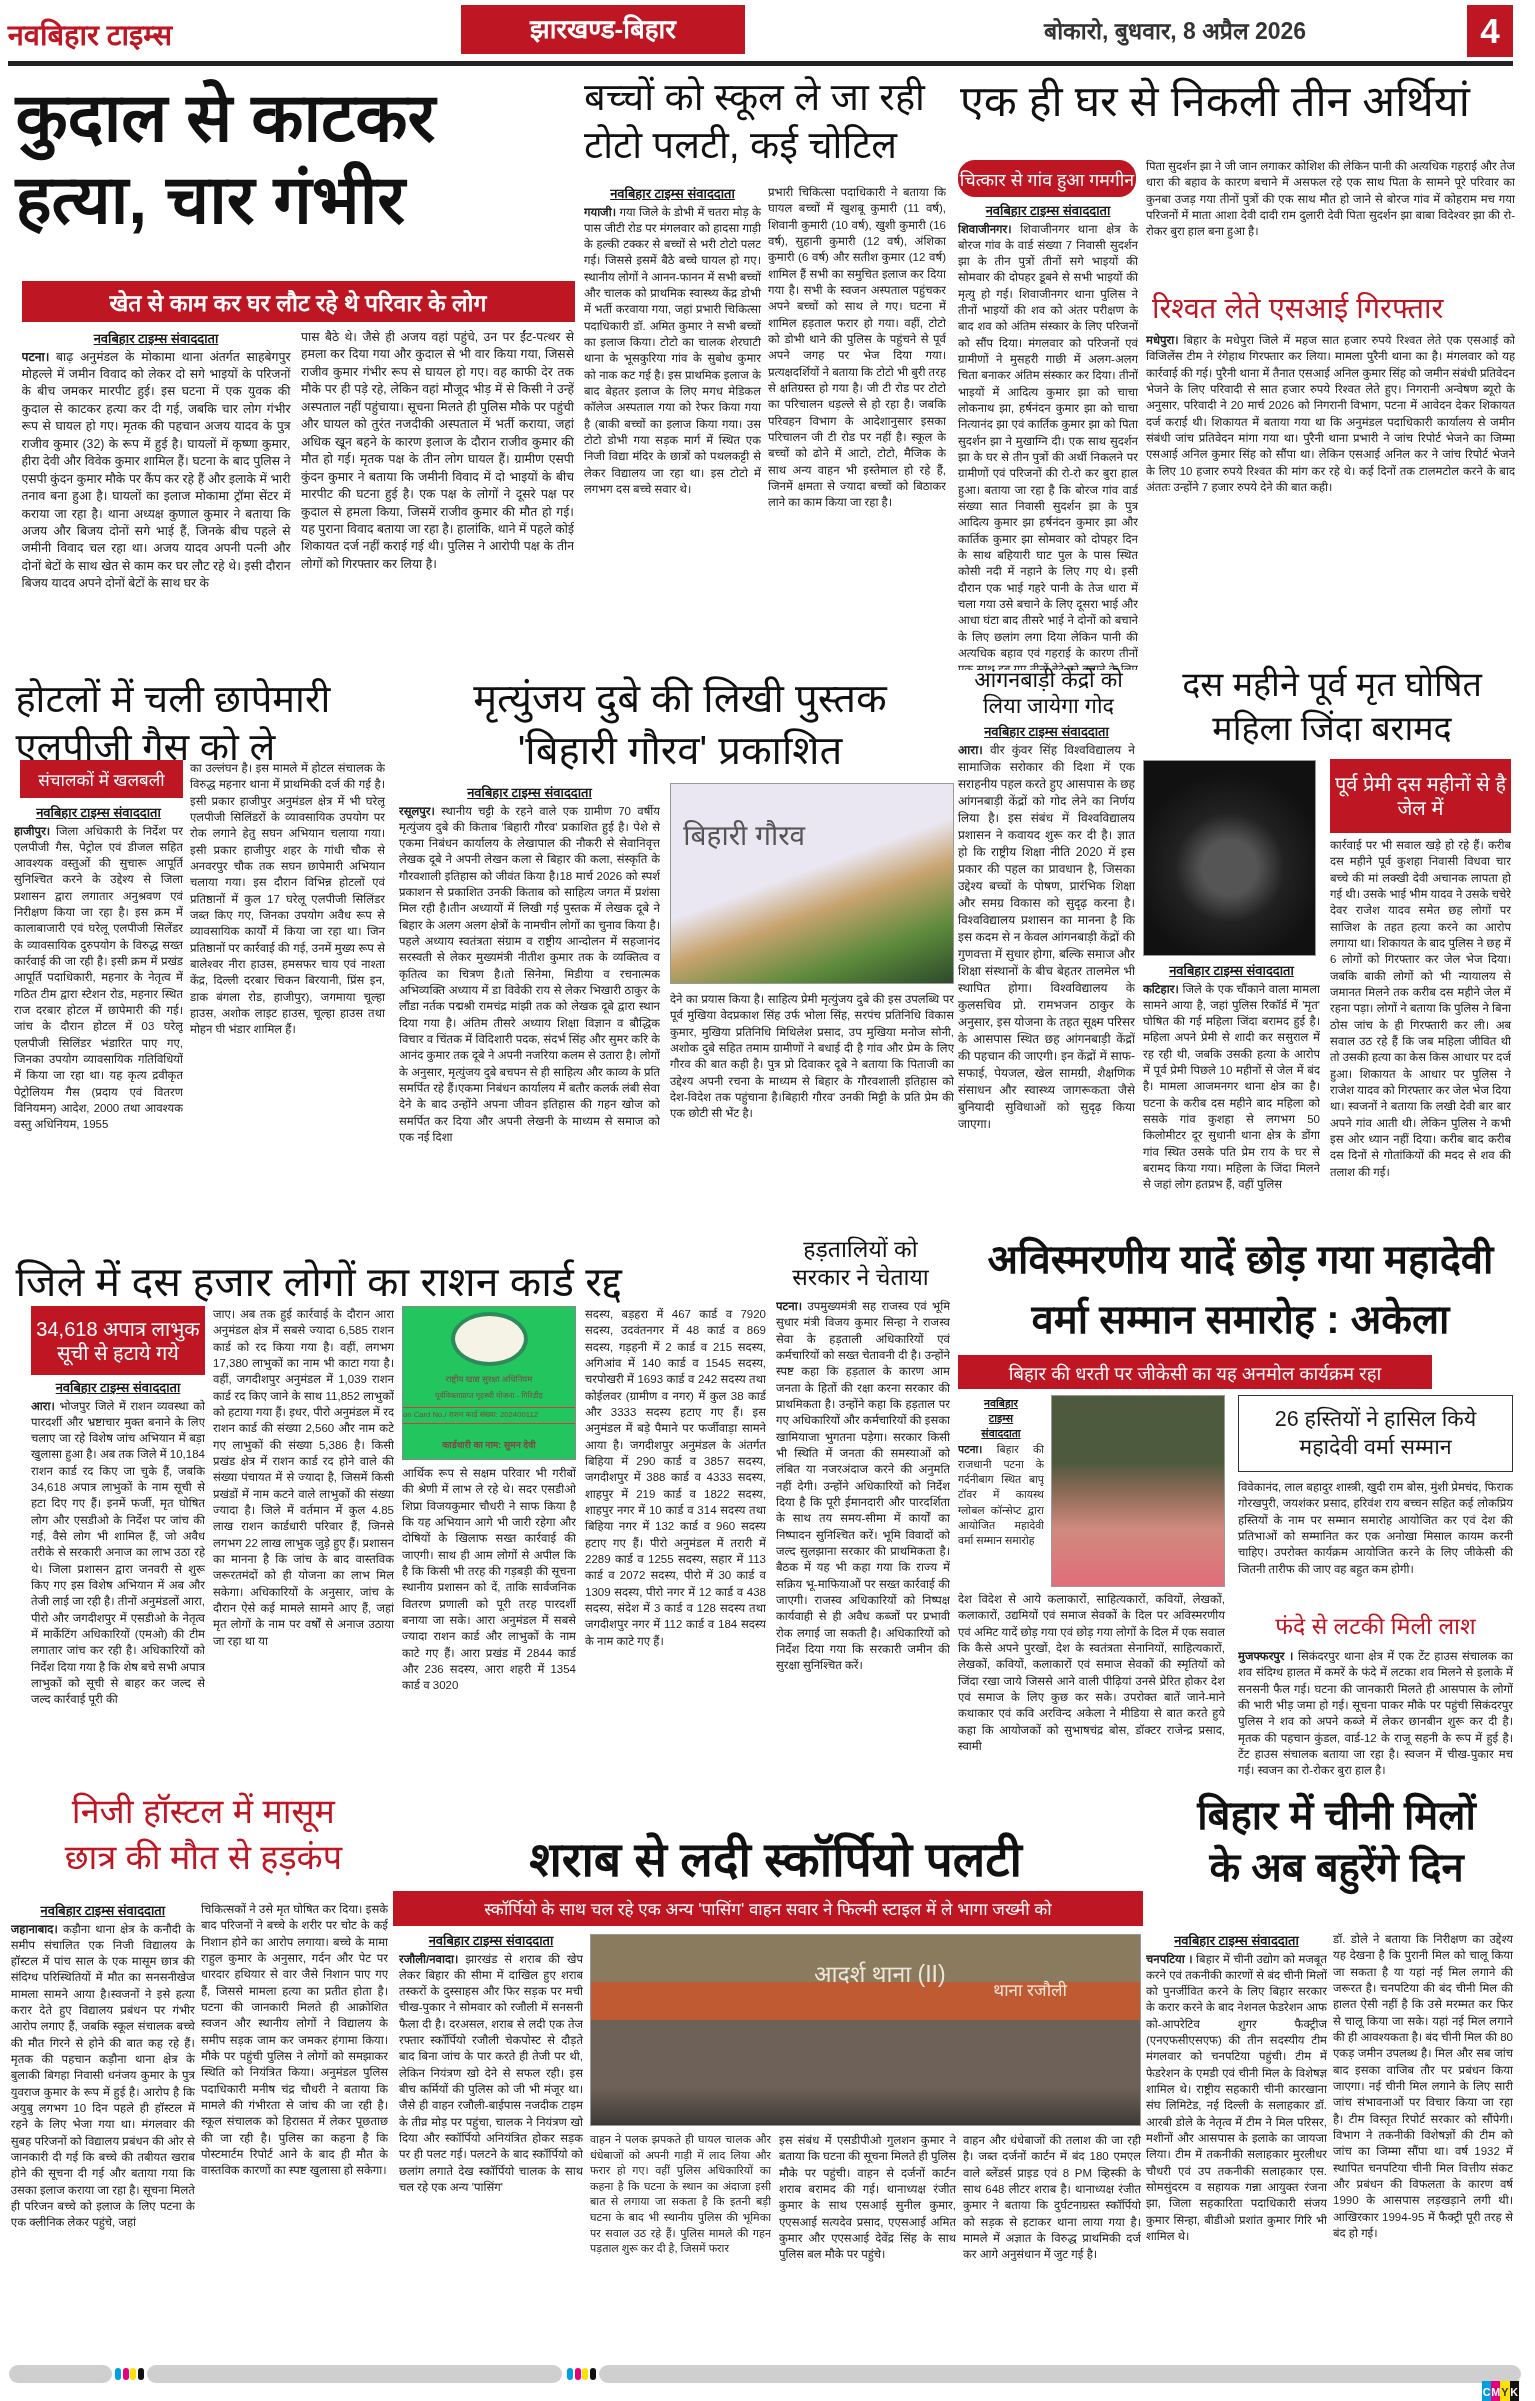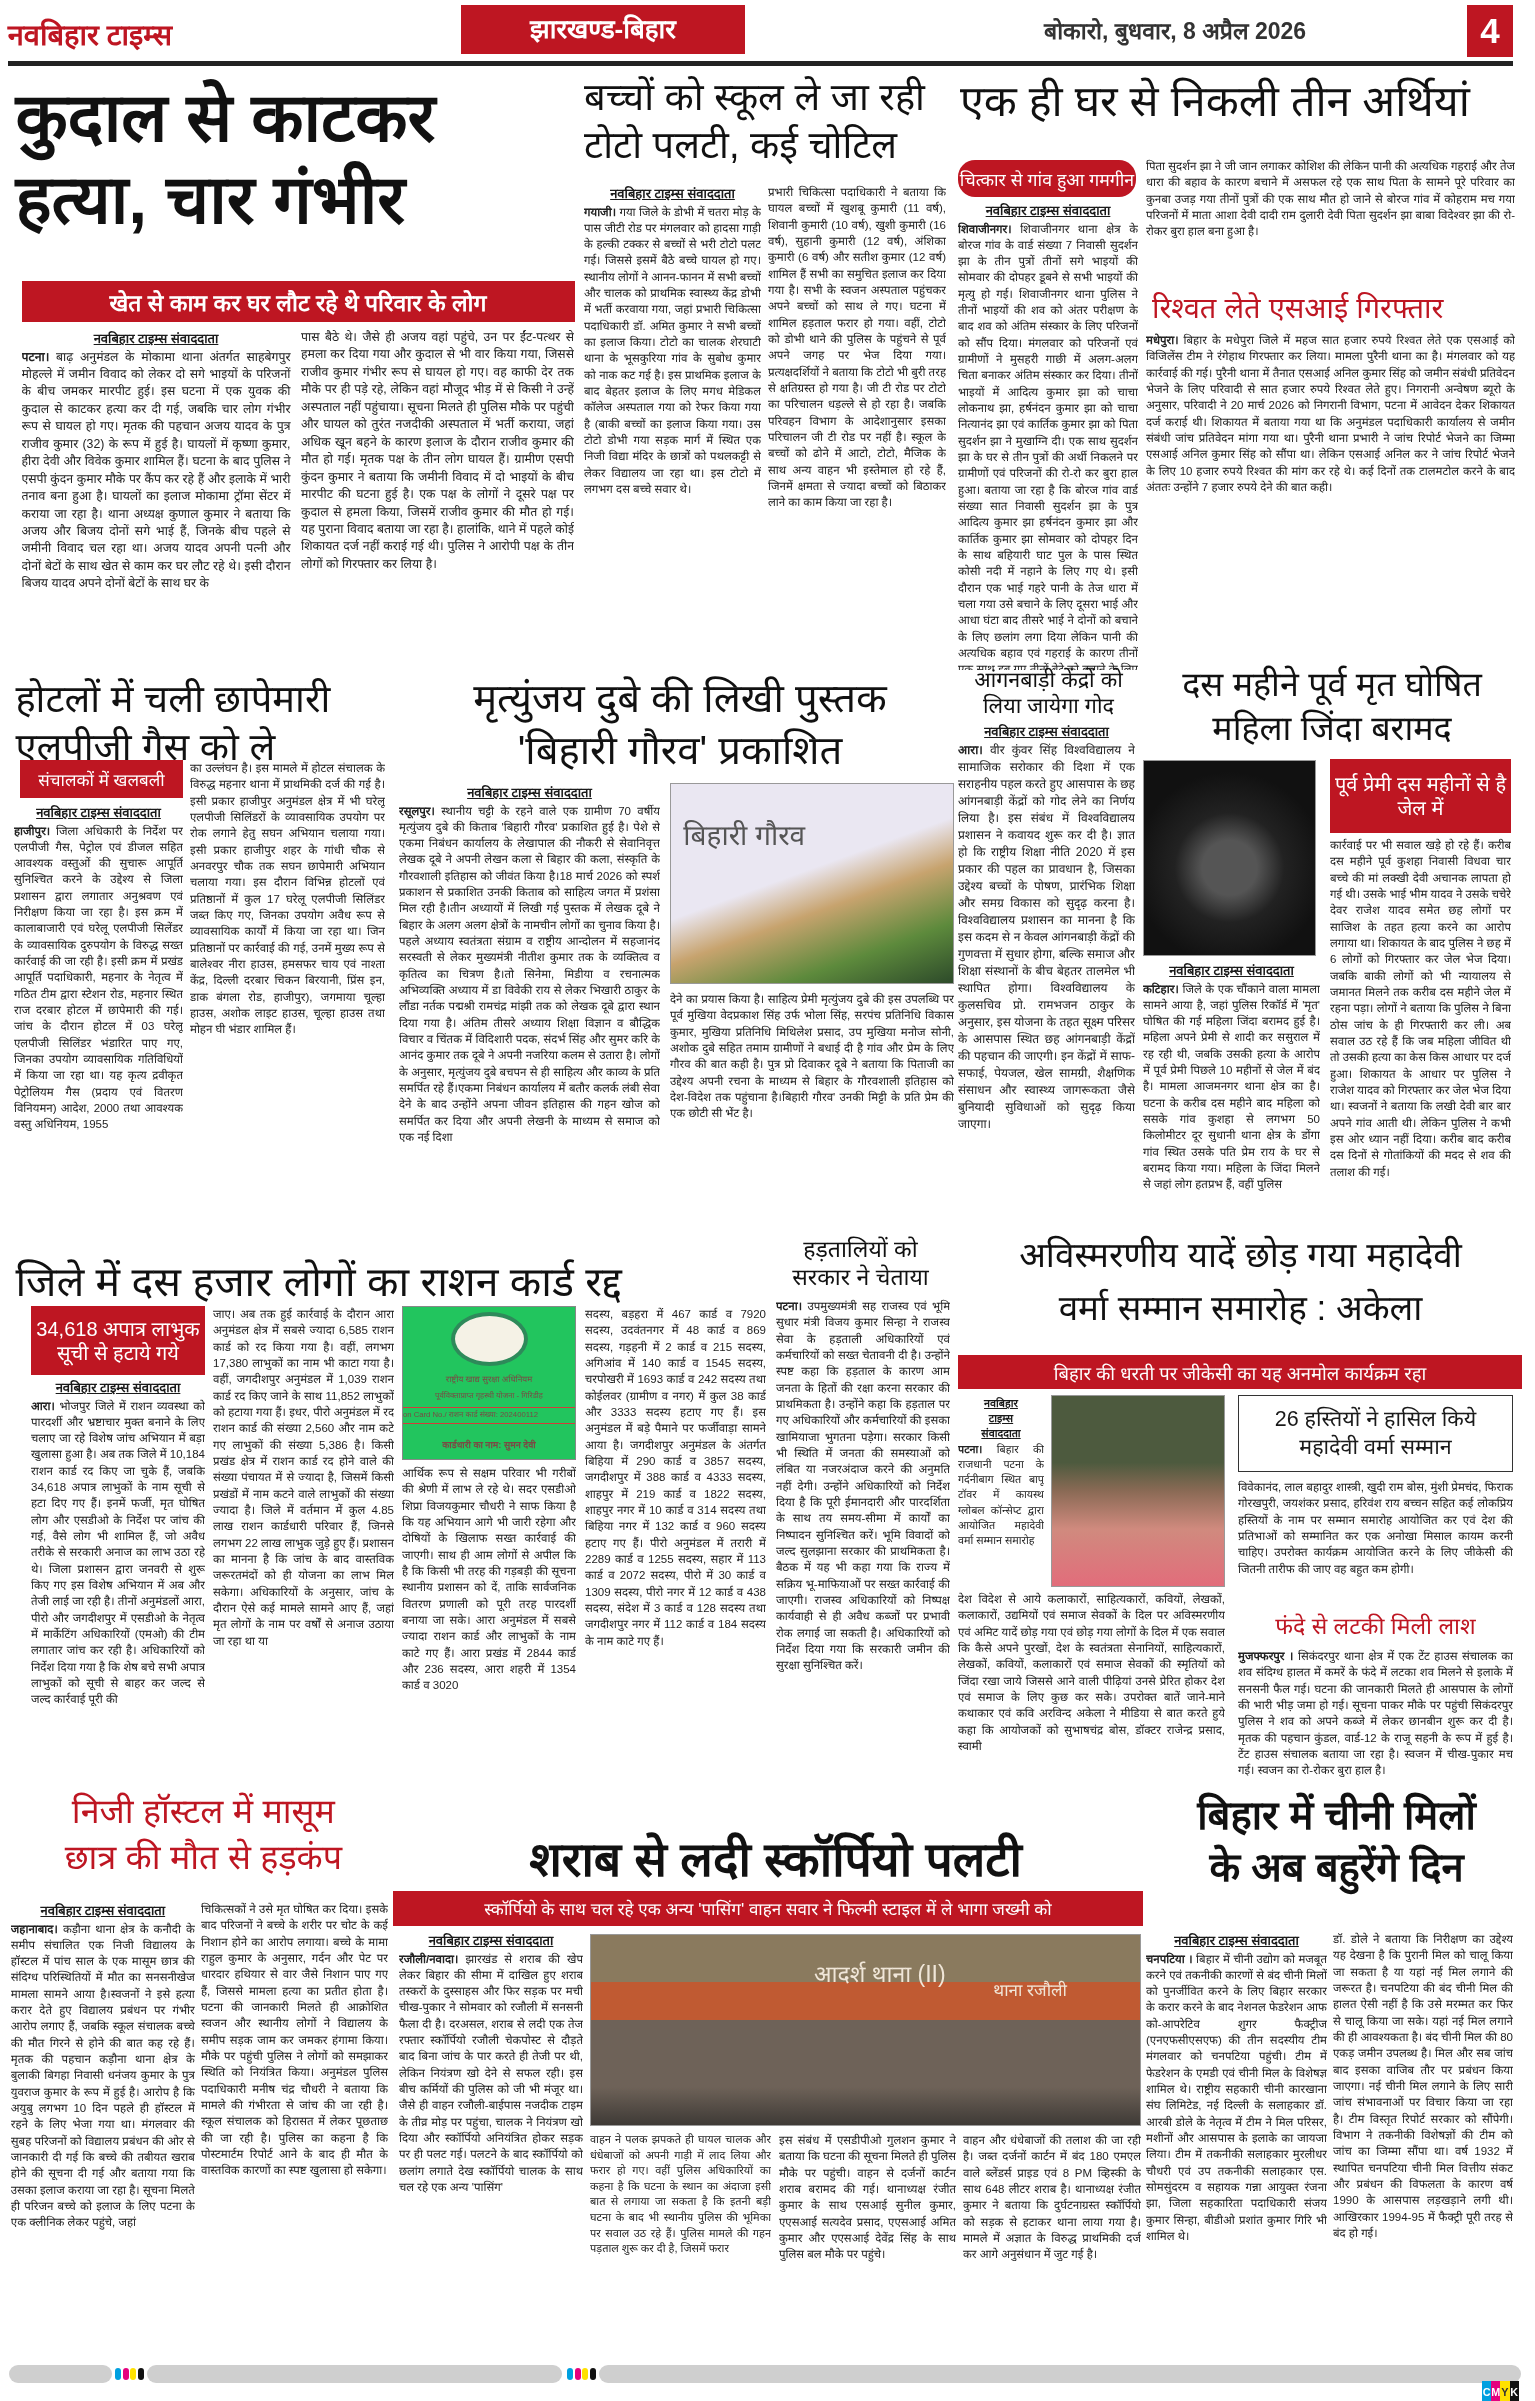--- a/index.html
+++ b/index.html
@@ -132,25 +132,25 @@
 </div>
 <div class="abs col" style="left:402px;top:1465px;width:174px;height:451px;font-size:11.5px;">आर्थिक रूप से सक्षम परिवार भी गरीबों की श्रेणी में लाभ ले रहे थे। सदर एसडीओ शिप्रा विजयकुमार चौधरी ने साफ किया है कि यह अभियान आगे भी जारी रहेगा और दोषियों के खिलाफ सख्त कार्रवाई की जाएगी। साथ ही आम लोगों से अपील कि है कि किसी भी तरह की गड़बड़ी की सूचना स्थानीय प्रशासन को दें, ताकि सार्वजनिक वितरण प्रणाली को पूरी तरह पारदर्शी बनाया जा सके। आरा अनुमंडल में सबसे ज्यादा राशन कार्ड और लाभुकों के नाम काटे गए हैं। आरा प्रखंड में 2844 कार्ड और 236 सदस्य, आरा शहरी में 1354 कार्ड व 3020</div>
 <div class="abs col" style="left:585px;top:1306px;width:181px;height:611px;font-size:11.5px;">सदस्य, बड़हरा में 467 कार्ड व 7920 सदस्य, उदवंतनगर में 48 कार्ड व 869 सदस्य, गड़हनी में 2 कार्ड व 215 सदस्य, अगिआंव में 140 कार्ड व 1545 सदस्य, चरपोखरी में 1693 कार्ड व 242 सदस्य तथा कोईलवर (ग्रामीण व नगर) में कुल 38 कार्ड और 3333 सदस्य हटाए गए हैं। इस अनुमंडल में बड़े पैमाने पर फर्जीवाड़ा सामने आया है। जगदीशपुर अनुमंडल के अंतर्गत बिहिया में 290 कार्ड व 3857 सदस्य, जगदीशपुर में 388 कार्ड व 4333 सदस्य, शाहपुर में 219 कार्ड व 1822 सदस्य, शाहपुर नगर में 10 कार्ड व 314 सदस्य तथा बिहिया नगर में 132 कार्ड व 960 सदस्य हटाए गए हैं। पीरो अनुमंडल में तरारी में 2289 कार्ड व 1255 सदस्य, सहार में 113 कार्ड व 2072 सदस्य, पीरो में 30 कार्ड व 1309 सदस्य, पीरो नगर में 12 कार्ड व 438 सदस्य, संदेश में 3 कार्ड व 128 सदस्य तथा जगदीशपुर नगर में 112 कार्ड व 184 सदस्य के नाम काटे गए हैं।</div>
 
 <div class="abs h1" style="left:776px;top:1236px;width:169px;font-size:23px;font-weight:normal;text-align:center;line-height:1.2;">
   <div>हड़तालियों को</div>
   <div>सरकार ने चेताया</div>
 </div>
 <div class="abs col" style="left:776px;top:1298px;width:174px;height:618px;font-size:11.5px;"><b>पटना।</b> <span>उपमुख्यमंत्री सह राजस्व एवं भूमि सुधार मंत्री विजय कुमार सिन्हा ने राजस्व सेवा के हड़ताली अधिकारियों एवं कर्मचारियों को सख्त चेतावनी दी है। उन्होंने स्पष्ट कहा कि हड़ताल के कारण आम जनता के हितों की रक्षा करना सरकार की प्राथमिकता है। उन्होंने कहा कि हड़ताल पर गए अधिकारियों और कर्मचारियों की इसका खामियाजा भुगतना पड़ेगा। सरकार किसी भी स्थिति में जनता की समस्याओं को लंबित या नजरअंदाज करने की अनुमति नहीं देगी। उन्होंने अधिकारियों को निर्देश दिया है कि पूरी ईमानदारी और पारदर्शिता के साथ तय समय-सीमा में कार्यों का निष्पादन सुनिश्चित करें। भूमि विवादों को जल्द सुलझाना सरकार की प्राथमिकता है। बैठक में यह भी कहा गया कि राज्य में सक्रिय भू-माफियाओं पर सख्त कार्रवाई की जाएगी। राजस्व अधिकारियों को निष्पक्ष कार्यवाही से ही अवैध कब्जों पर प्रभावी रोक लगाई जा सकती है। अधिकारियों को निर्देश दिया गया कि सरकारी जमीन की सुरक्षा सुनिश्चित करें।</span></div>
 
-<div class="abs h1" style="left:960px;top:1229px;width:561px;font-size:35px;font-weight:normal;text-align:center;line-height:1.5;">
+<div class="abs h1" style="left:960px;top:1229px;width:561px;font-size:40px;font-weight:bold;text-align:center;line-height:1.5;">
   <div>अविस्मरणीय यादें छोड़ गया महादेवी</div>
   <div>वर्मा सम्मान समारोह : अकेला</div>
 </div>
-<div class="abs red bar" style="left:958px;top:1355px;width:564px;height:34px;font-size:18.4px;font-weight:normal;">बिहार की धरती पर जीकेसी का यह अनमोल कार्यक्रम रहा</div>
+<div class="abs red bar" style="left:958px;top:1355px;width:474px;height:34px;font-size:18.4px;font-weight:normal;">बिहार की धरती पर जीकेसी का यह अनमोल कार्यक्रम रहा</div>
 <div class="abs" style="left:958px;top:1395px;width:86px;height:190px;">
   <div class="byline" style="font-size:10.8px;">
     <div>नवबिहार</div>
     <div>टाइम्स</div>
     <div>संवाददाता</div>
   </div>
   <div class="col" style="height:138px;font-size:10.8px;"><b>पटना।</b> <span>बिहार की राजधानी पटना के गर्दनीबाग स्थित बापू टॉवर में कायस्थ ग्लोबल कॉन्सेप्ट द्वारा आयोजित महादेवी वर्मा सम्मान समारोह</span></div>
 </div>
 <div class="abs photo photo-man" style="left:1051px;top:1395px;width:174px;height:192px;"></div>
 <div class="abs boxed" style="left:1238px;top:1395px;width:275px;height:77px;display:flex;align-items:center;justify-content:center;text-align:center;font-size:21.5px;line-height:1.3;padding:3.1px 9.2px;">26 हस्तियों ने हासिल किये महादेवी वर्मा सम्मान</div>

